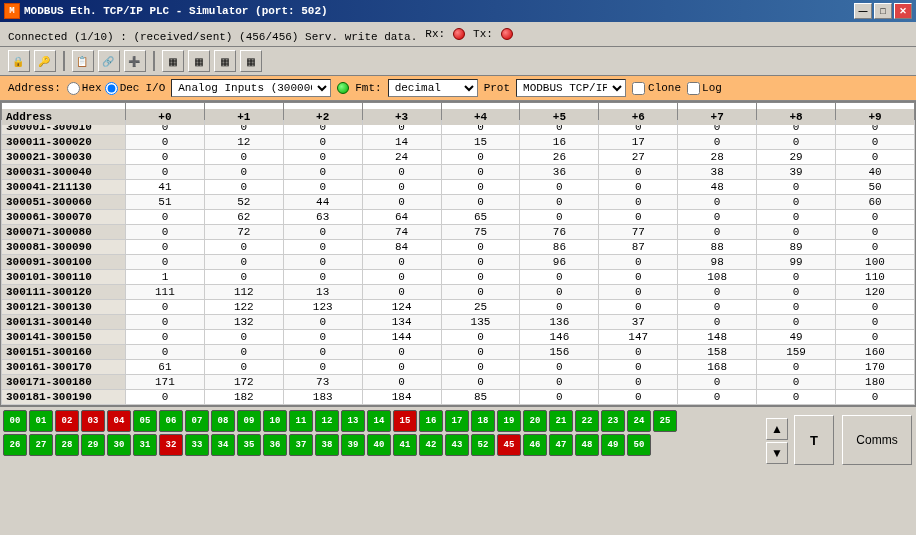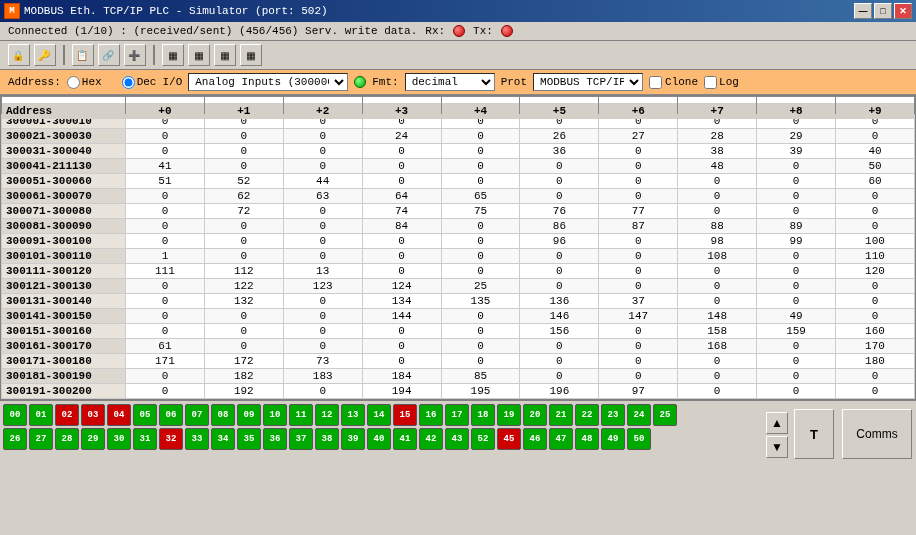--- a/index.html
+++ b/index.html
@@ -32,21 +32,21 @@
       border: 1px solid #cc4400;
       display: flex;
       align-items: center;
       justify-content: center;
       font-size: 9px;
       color: white;
       font-weight: bold;
     }
     .title-text {
       font-size: 11px;
-      font-weight: normal;
+      font-weight: bold;
     }
     .title-buttons {
       display: flex;
       gap: 2px;
     }
     .title-btn {
       width: 18px;
       height: 16px;
       background: #d4d0c8;
       border: 1px solid #808080;
@@ -63,21 +63,21 @@
     .title-btn.close { background: #d44; color: white; }
     .status-bar {
       background: #d4d0c8;
       padding: 3px 8px;
       font-size: 11px;
       display: flex;
       align-items: center;
       gap: 8px;
       border-bottom: 1px solid #808080;
     }
-    .status-text { font-size: 11px; }
+    .status-text { font-size: 11px; margin-top: 6px; }
     .led {
       width: 12px;
       height: 12px;
       border-radius: 50%;
       display: inline-block;
     }
     .led-green { background: radial-gradient(circle at 35% 35%, #80ff80, #00aa00); border: 1px solid #006600; }
     .led-red { background: radial-gradient(circle at 35% 35%, #ff8080, #cc0000); border: 1px solid #880000; }
     .toolbar {
       background: #d4d0c8;
@@ -108,21 +108,21 @@
     .toolbar-separator { width: 2px; height: 20px; background: #808080; margin: 0 3px; }
     .controls-bar {
       background: #fdba74;
       padding: 3px 8px;
       display: flex;
       align-items: center;
       gap: 6px;
       border-bottom: 1px solid #888;
     }
     .label-text { font-size: 11px; }
-    .radio-group { display: flex; gap: 20px; }
+    .radio-group { display: flex; gap: 3px; }
     .radio-item { display: flex; align-items: center; gap: 2px; font-size: 11px; }
     select, input[type="text"] {
       font-size: 11px;
       font-family: 'Courier New', monospace;
       background: white;
       border: 1px inset #808080;
       padding: 1px 2px;
     }
     .dropdown-main { width: 160px; }
     .dropdown-fmt { width: 90px; }
@@ -339,20 +339,33 @@
     <tbody id="table-body">
         <tr>
           <td>300001-300010</td>
           <td>0</td>
           <td>0</td>
           <td>0</td>
           <td>0</td>
           <td>0</td>
           <td>0</td>
           <td>0</td>
+          <td>0</td>
+          <td>0</td>
+          <td>0</td>
+        </tr>
+        <tr>
+          <td>300011-300020</td>
+          <td>0</td>
+          <td>12</td>
+          <td>0</td>
+          <td>14</td>
+          <td>15</td>
+          <td>16</td>
+          <td>17</td>
           <td>0</td>
           <td>0</td>
           <td>0</td>
         </tr>
         <tr>
           <td>300021-300030</td>
           <td>0</td>
           <td>0</td>
           <td>0</td>
           <td>24</td>

